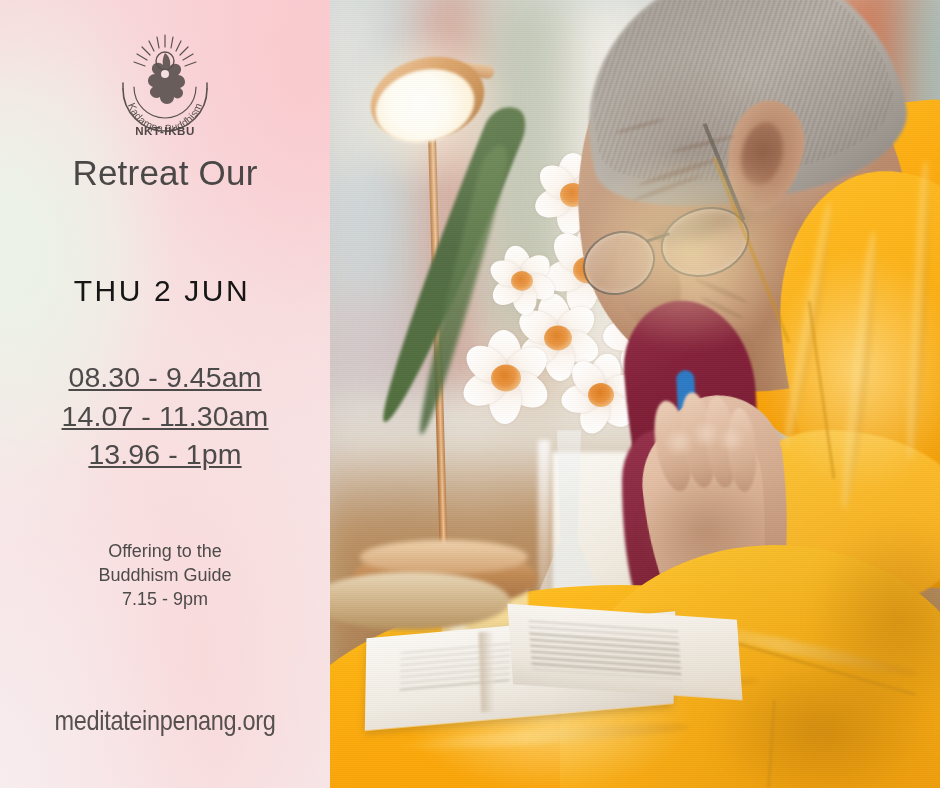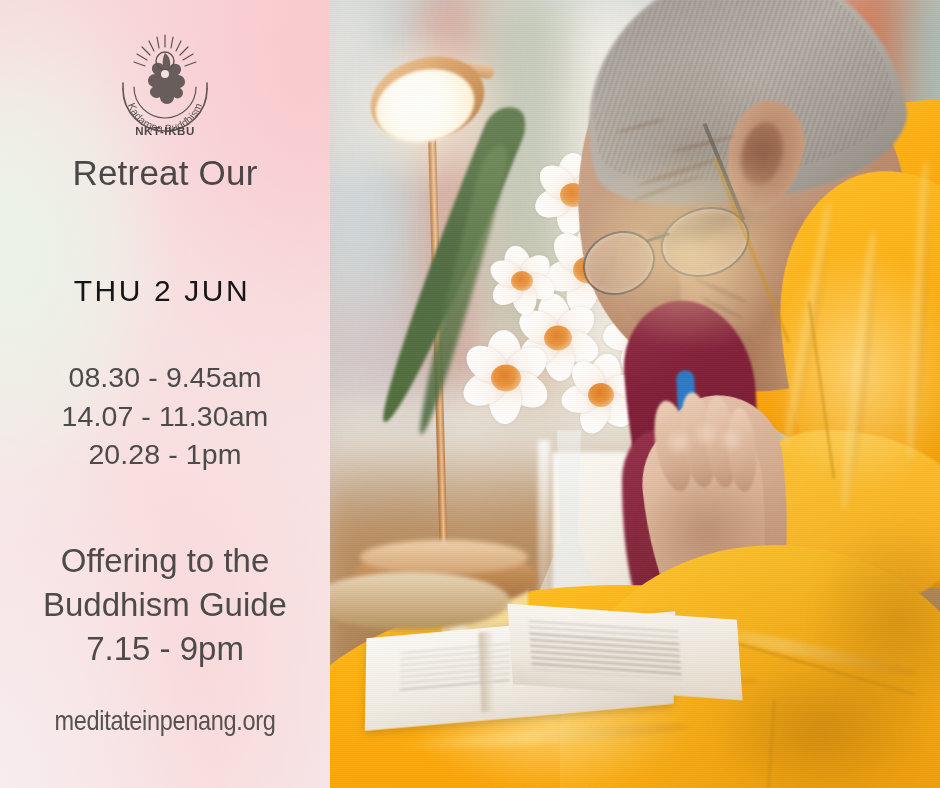--- a/index.html
+++ b/index.html
@@ -70,28 +70,28 @@
   #retreat-block{
     position:absolute;left:0;top:358px;width:330px;
     text-align:center;
     color:#4d4a4a;
     font-size:28.5px;line-height:1.355;
     font-weight:300;
   }
   #retreat-block .label{
     display:block;font-style:italic;letter-spacing:.1px;
   }
-  #retreat-block .t{display:block;letter-spacing:.1px;}
+  #retreat-block .t{display:block;letter-spacing:.1px;text-decoration:underline;}
 
   
   #offering-block{
     position:absolute;left:0;top:539px;width:330px;
     text-align:center;
     color:#4d4a4a;
-    font-size:33px;line-height:1.335;
+    font-size:18px;line-height:1.335;
     font-weight:300;
   }
   #offering-block span{display:block;}
 
   
   #website{
     position:absolute;left:0;top:707px;width:330px;
     text-align:center;
     color:#56514f;
     font-size:28px;line-height:1;
@@ -623,21 +623,21 @@
 
       <div id="headline">
         <span class="l1">Retreat Our</span>
       </div>
 
       <div id="date-line">THU 2 JUN</div>
 
       <div id="retreat-block">
         <span class="t">08.30 - 9.45am</span>
         <span class="t">14.07 - 11.30am</span>
-        <span class="t">20.28 - 1pm</span>
+        <span class="t">13.96 - 1pm</span>
       </div>
 
       <div id="offering-block">
         <span>Offering to the</span>
         <span>Buddhism Guide</span>
         <span>7.15 - 9pm</span>
       </div>
 
       <div id="website">meditateinpenang.org</div>
 

